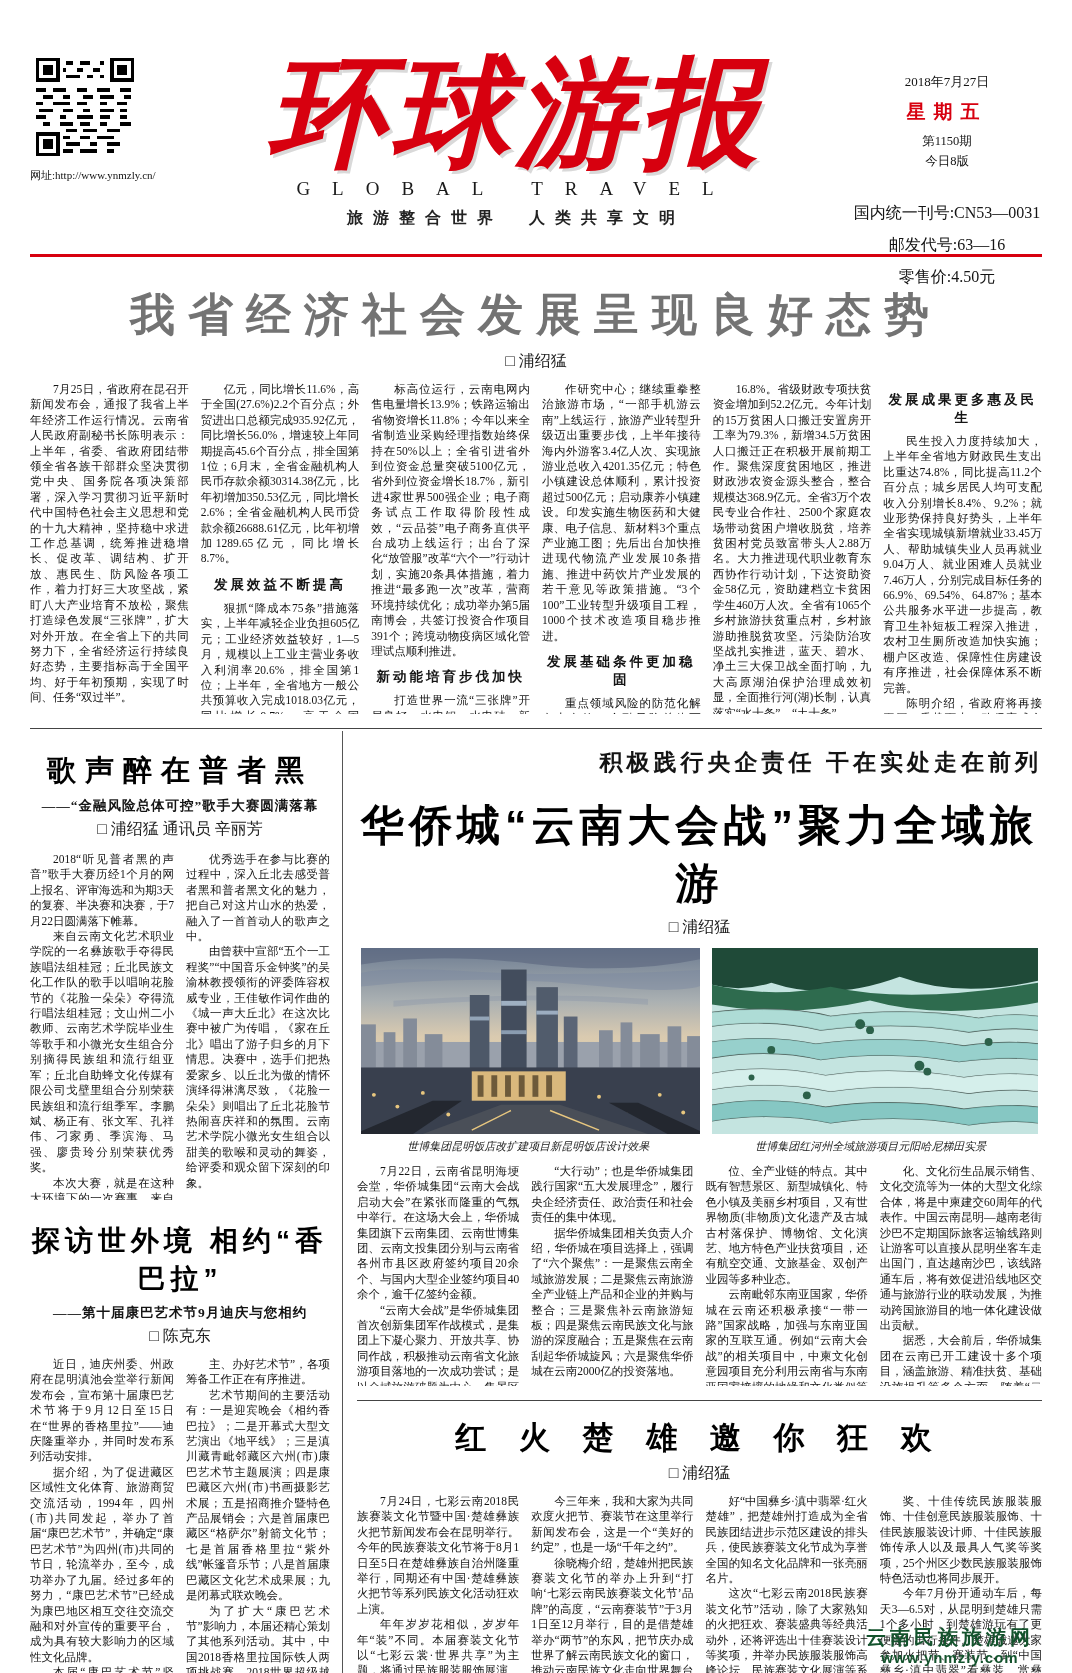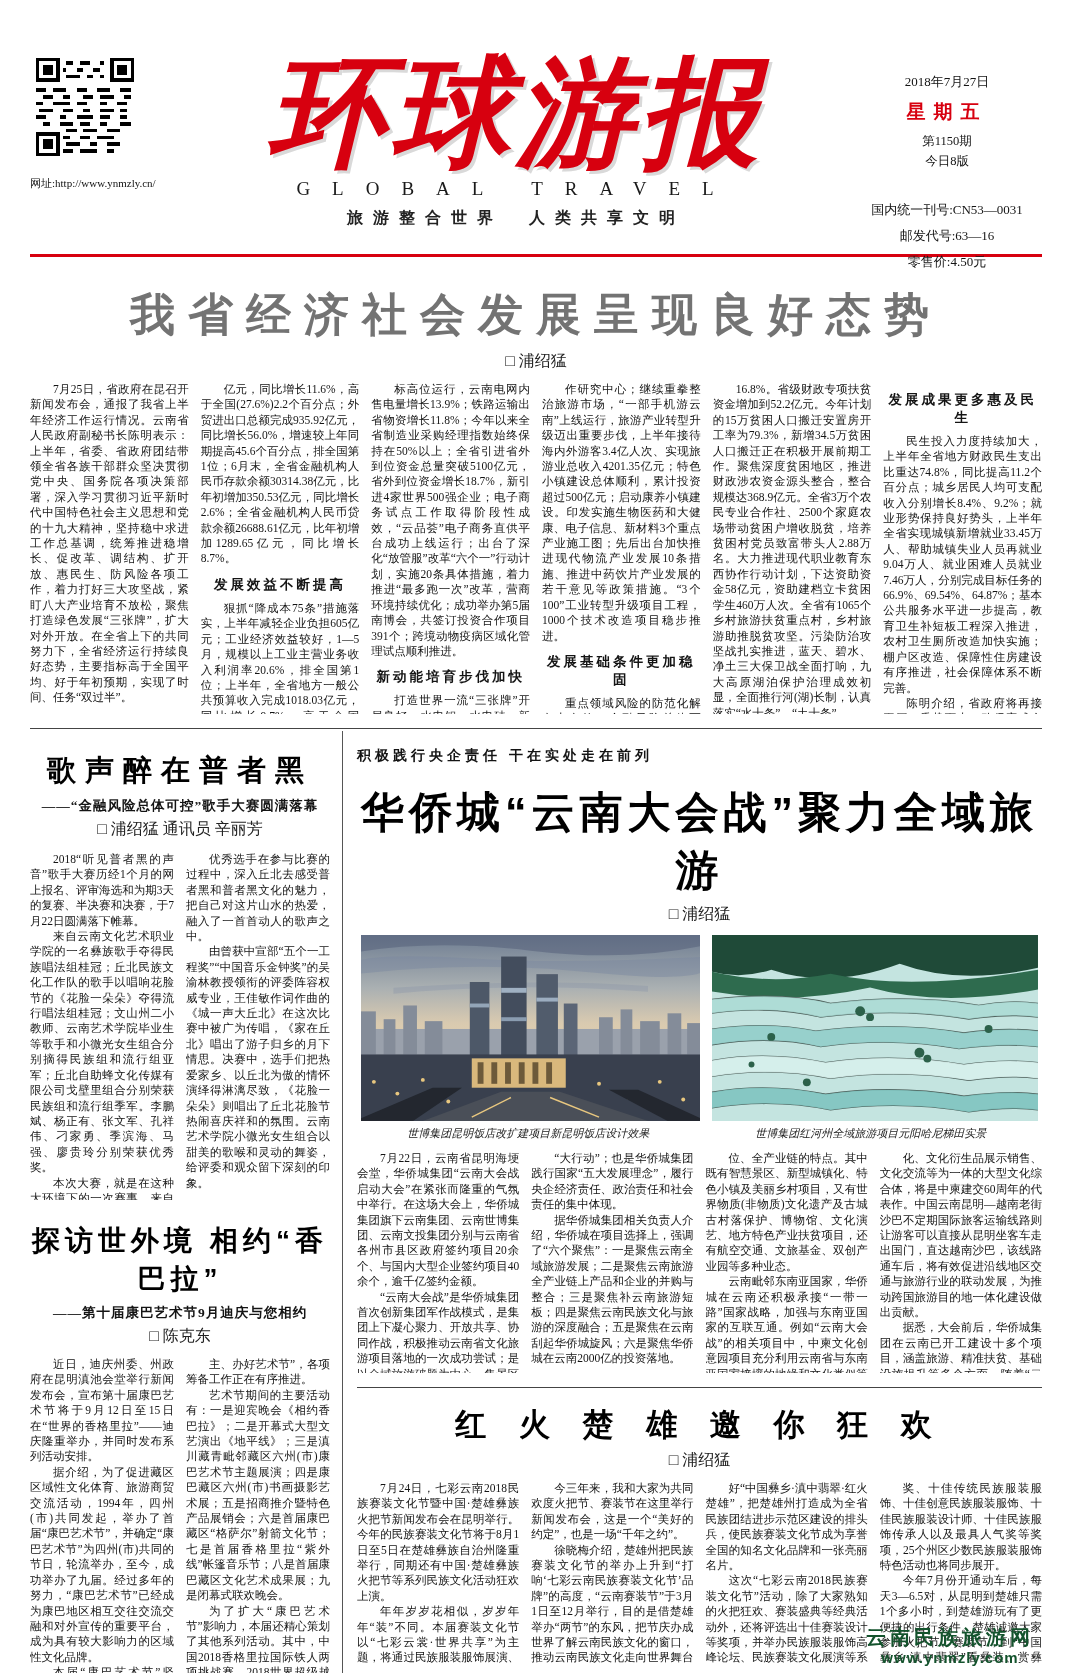--- a/index.html
+++ b/index.html
@@ -3,32 +3,32 @@
 <meta charset="utf-8">
 <style>
   html,body{margin:0;padding:0;background:#ffffff;}
   .page{position:relative;width:1072px;height:1673px;background:#fff;overflow:hidden;
         font-family:"Liberation Serif",serif;color:#141414;}
 
   
   .masthead{display:flex;align-items:flex-start;padding:58px 30px 0 30px;height:192px;}
   .qr-block{width:150px;flex:0 0 150px;}
   .qr-block svg{display:block;margin-left:6px;}
-  .qr-url{font-size:11px;margin-top:20px;letter-spacing:0;color:#111;}
+  .qr-url{font-size:11px;margin-top:12px;letter-spacing:0;color:#111;}
   .title-block{flex:1;text-align:center;margin-top:-6px;}
   .cn-title{font-family:"Liberation Serif",serif;font-weight:900;font-size:118px;line-height:1.05;
             color:#d7000f;letter-spacing:6px;text-shadow:3px 3px 0 #d9d9d9;
             font-style:italic;transform:scaleY(1.02);}
   .en-title{font-size:19px;letter-spacing:22px;margin-top:2px;color:#1a1a1a;font-family:"Liberation Serif",serif;}
   .slogan{font-size:16px;letter-spacing:10px;margin-top:8px;color:#222;font-weight:bold;}
   .info-block{width:190px;flex:0 0 190px;text-align:center;font-size:12px;line-height:1.6;padding-top:14px;}
   .info-date{font-size:13px;}
   .info-week{color:#d7000f;font-size:19px;font-weight:bold;letter-spacing:8px;margin:4px 0;}
   .info-issue,.info-pages{font-size:12.5px;}
-  .info-group2{margin-top:26px;line-height:2.0;font-size:13px;}
+  .info-group2{margin-top:26px;line-height:2.0;font-size:16px;}
   .red-rule{height:3px;background:#d7000f;margin:4px 30px 0 30px;}
 
   
   .lead{padding:0 30px;}
   .lead h1{font-family:"Liberation Sans",sans-serif;font-weight:900;font-size:45px;
            letter-spacing:13px;text-align:center;margin:28px 0 6px 0;color:#737373;}
   .byline{font-size:16px;text-align:center;color:#222;margin:4px 0 10px 0;}
   .cols{display:flex;gap:12px;overflow:hidden;text-align:justify;}
   .cols .col{flex:1 1 0;overflow:hidden;}
   .cols p{margin:0;text-indent:2em;font-size:11.5px;line-height:1.34;}
@@ -45,22 +45,22 @@
 
   .art-head{text-align:center;}
   .art-head .h-big{font-family:"Liberation Sans",sans-serif;font-weight:900;color:#000;}
   .gesheng .h-big{font-size:29px;letter-spacing:9px;margin-top:20px;}
   .art-sub{font-size:13.5px;font-weight:bold;margin-top:6px;letter-spacing:1px;}
   .cols2{height:348px;margin-top:12px;}
   .cols2 .col{flex:1;}
   .tanfang .h-big{font-size:28px;letter-spacing:5px;margin-top:22px;}
   .cols2b{height:322px;margin-top:10px;}
 
-  .hqc-eyebrow{font-family:"Liberation Sans",sans-serif;font-size:14px;font-weight:bold;
-               letter-spacing:4px;text-align:left;margin-top:16px;}
+  .hqc-eyebrow{font-family:"Liberation Sans",sans-serif;font-size:23px;font-weight:bold;
+               letter-spacing:4px;text-align:right;margin-top:16px;}
   .hqc .h-big{font-size:43px;letter-spacing:5px;margin-top:19px;}
   .photos{display:flex;gap:12px;margin:8px 4px 0 4px;height:186px;}
   .photos figure{margin:0;flex:1;overflow:hidden;}
   .photos figure.ph-left{flex:1.04;}
   .photos svg{width:100%;height:100%;display:block;}
   .captions{display:flex;gap:8px;margin:5px 4px 0 4px;}
   .captions .cap{flex:1;text-align:center;font-size:11px;font-style:italic;color:#222;}
   .cols4{height:222px;margin-top:10px;}
   .thin-rule2{border:none;border-top:1px solid #444;margin:14px 0 0 0;}
   .honghuo .h-big{font-size:31px;letter-spacing:12px;margin-top:16px;}

